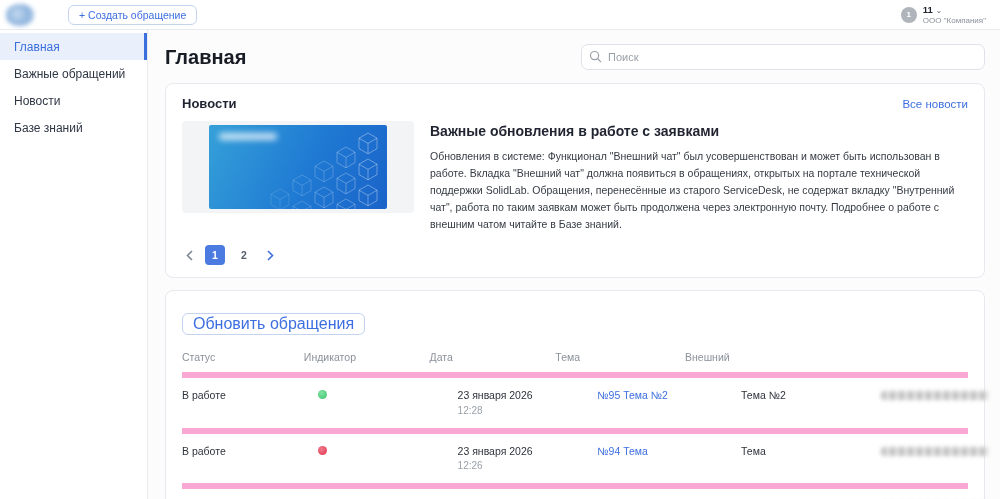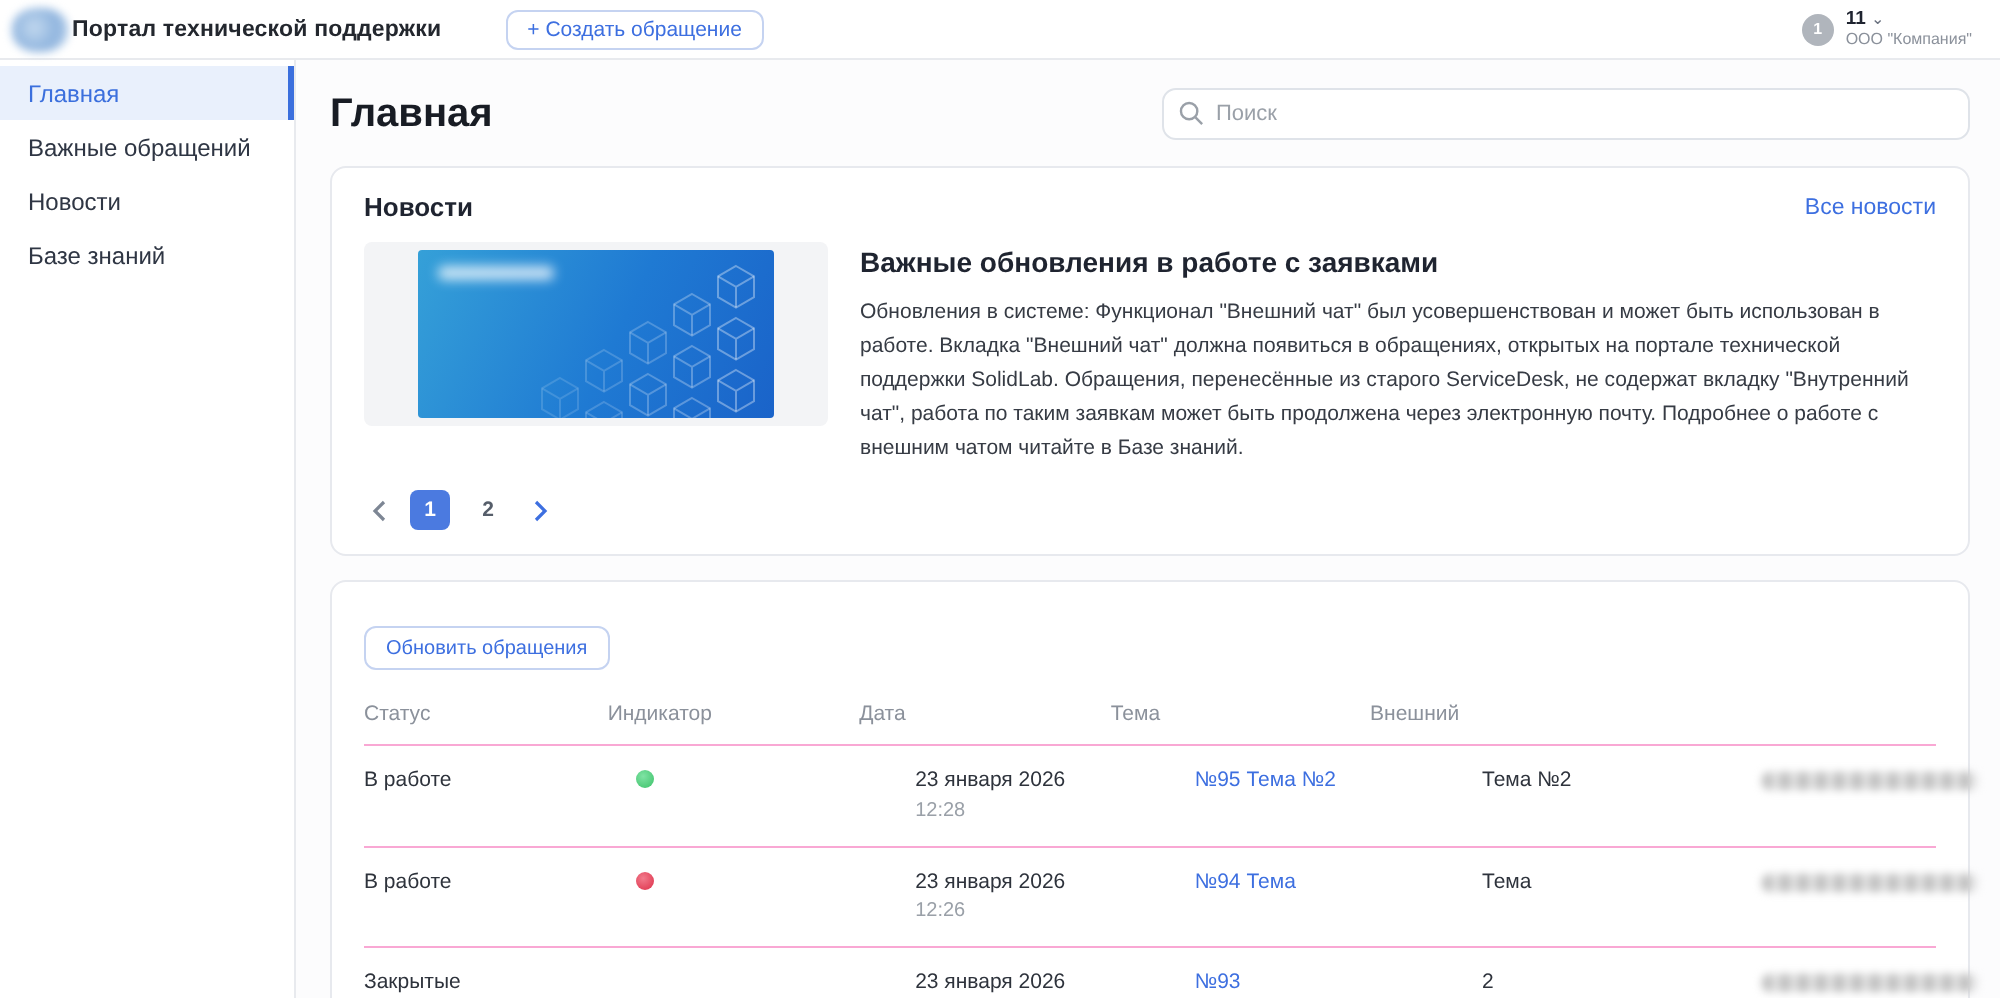--- a/index.html
+++ b/index.html
@@ -69,42 +69,41 @@
   .pagination { display:flex; align-items:center; gap:9px; margin-top:12px; }
   .pg-btn { min-width:20px; height:20px; border-radius:4px; display:flex; align-items:center;
     justify-content:center; font-size:10.5px; font-weight:bold; color:#565e6a; cursor:pointer;
     background:transparent; border:none; font-family:inherit; padding:0 4px; }
   .pg-btn.active { background:#4b7ae0; color:#fff; }
   .pg-chev { width:14px; height:20px; display:flex; align-items:center; justify-content:center;
     cursor:pointer; }
   .pg-chev svg { display:block; }
 
   
-  .refresh-btn { margin-top:10px; height:22px; padding:0 10px; font-size:10px; color:#3d6fe0;
+  .refresh-btn { margin-top:10px; height:22px; padding:0 10px; font-size:16px; color:#3d6fe0;
     background:#fff; border:1px solid #c5d3f1; border-radius:6px; cursor:pointer; font-family:inherit; }
   .req-table { margin-top:6px; }
   .t-row { display:grid; grid-template-columns:15.5% 16% 16% 16.5% 16% auto; align-items:start; }
   .t-head .t-cell { font-size:10.5px; color:#8b919b; padding:10px 0 9px; font-weight:normal; }
-  .t-body .t-row { border-top:1px solid #f9a8d4;gap:14px; }
+  .t-body .t-row { border-top:6px solid #f9a8d4;gap:14px; }
   .t-body .t-cell { padding:10px 0; font-size:10.5px; color:#2e333c; line-height:1.4; }
   .t-time { font-size:10px; color:#9aa0a8; margin-top:1px; }
   .t-link { color:#3d6fe0; text-decoration:none; cursor:pointer; }
   .dot { width:9px; height:9px; border-radius:50%; display:inline-block; margin-top:2px; }
   .dot-green { background:radial-gradient(circle at 40% 35%, #7fe3a4, #3cc168); }
   .dot-red { background:radial-gradient(circle at 40% 35%, #f27b8c, #dd2f48); }
   .blur-bar { width:108px; height:9px; border-radius:4px; margin-top:3px;
     background:repeating-linear-gradient(90deg,#bdbdbd 0 5px,#e6e6e6 5px 9px);
     filter:blur(2px); }
 </style>
 </head>
 <body>
 
 <div class="header">
   <div class="logo-blob"></div>
-  <div class="app-title">Портал технической поддержки</div>
   <button class="create-btn">+ Создать обращение</button>
   <div class="header-spacer"></div>
   <div class="user-box">
     <div class="avatar">1</div>
     <div class="user-meta">
       <div class="user-name">
         <span>11</span> <span class="chev">⌄</span>
       </div>
       <div class="user-company">ООО "Компания"</div>
     </div>

